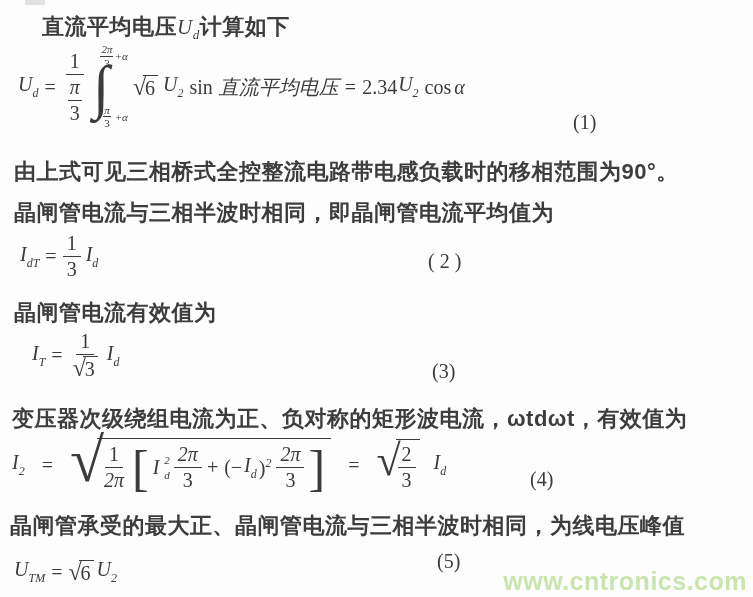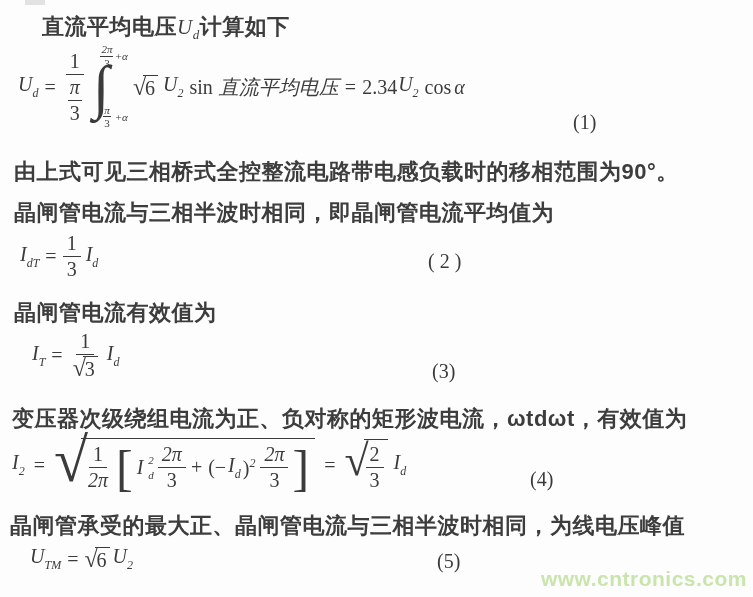--- a/index.html
+++ b/index.html
@@ -73,21 +73,21 @@
   .eqlabel {
     position: absolute;
     font-family: "Liberation Serif", serif;
     font-size: 20px;
     color: #3b3b3b;
     white-space: pre;
   }
   .watermark {
     position: absolute;
     right: 6px; top: 567px;
-    font-size: 21px;
+    font-size: 25px;
     font-weight: 700;
     color: #c9e5ad;
     letter-spacing: 0.5px;
   }
   .inline-var { font-family: "Liberation Serif", serif; font-style: italic; font-weight: 400; font-size: 21px; }
   .inline-sub { font-family: "Liberation Serif", serif; font-style: italic; font-weight: 400; font-size: 13px; vertical-align: -5px; }
 </style>
 </head>
 <body>
 
@@ -171,21 +171,21 @@
             <span class="body">3</span>
           </span>
       </span>
     </span>
     <span class="atom"><span class="var">I</span><span class="msub">d</span></span>
   </div>
   <div class="eqlabel" style="left:432px; top:360px;">(3)</div>
 
   <div class="cjk" style="left:12px; top:404px;">变压器次级绕组电流为正、负对称的矩形波电流，ωtdωt，有效值为</div>
 
-  <div class="math" style="left:12px; top:438px; gap:8px;">
+  <div class="math" style="left:12px; top:438px; gap:16px;">
     <span class="atom"><span class="var">I</span><span class="msub">2</span></span>
     <span class="op">=</span>
     <span class="root-big">
       <span class="sign">√</span>
       <span class="body">
         <span class="frac">
             <span class="num">1</span>
             <span class="den var">2π</span>
           </span>
         <span class="bigbracket">[</span>
@@ -218,21 +218,21 @@
             <span class="den">3</span>
           </span>
       </span>
     </span>
     <span class="atom" style="margin-left:-2px;"><span class="var">I</span><span class="msub">d</span></span>
   </div>
   <div class="eqlabel" style="left:530px; top:468px;">(4)</div>
 
   <div class="cjk" style="left:10px; top:511px;">晶闸管承受的最大正、晶闸管电流与三相半波时相同，为线电压峰值</div>
 
-  <div class="math" style="left:14px; top:545px;margin-left:16px;">
+  <div class="math" style="left:14px; top:558px;">
     <span class="atom"><span class="var">U</span><span class="msub">TM</span></span>
     <span class="op">=</span>
     <span class="sqrt">
         <span class="sign">√</span>
         <span class="body">6</span>
       </span>
     <span class="atom" style="margin-left:-2px;"><span class="var">U</span><span class="msub">2</span></span>
   </div>
   <div class="eqlabel" style="left:437px; top:550px;">(5)</div>
 

